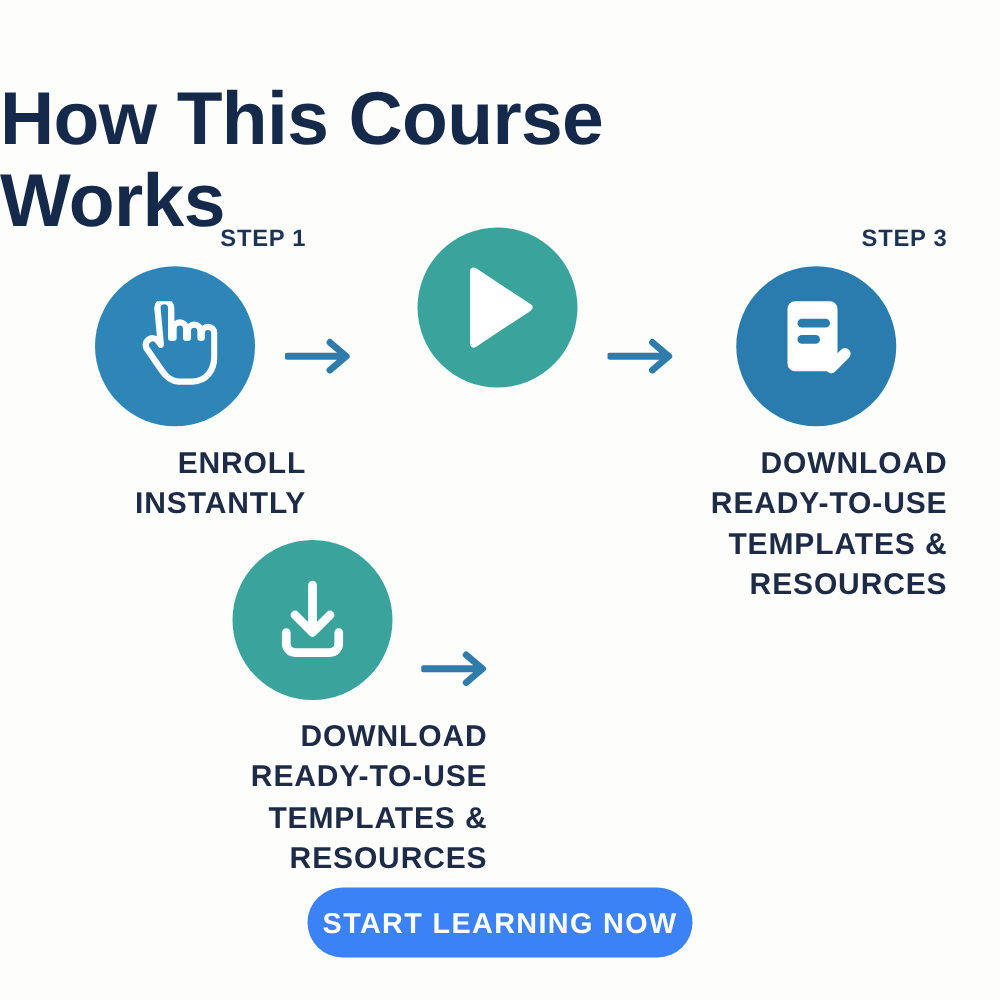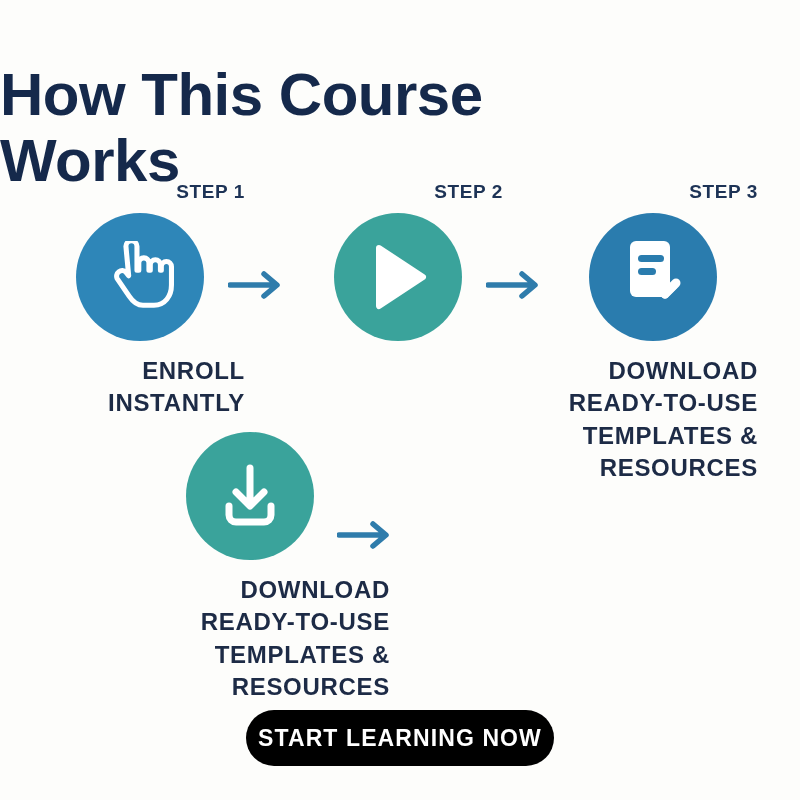--- a/index.html
+++ b/index.html
@@ -90,21 +90,21 @@
   #arrow-2 { left: 486px; top: 268px; }
   #arrow-3 { left: 337px; top: 518px; }
 
   
   .cta {
     position: absolute;
     left: 246px;
     top: 710px;
     width: 308px;
     height: 56px;
-    background: #000000;
+    background: #3b82f6;
     border-radius: 28px;
     color: #ffffff;
     font-size: 23px;
     font-weight: 600;
     letter-spacing: 1.1px;
     display: flex;
     align-items: center;
     justify-content: center;
     border: none;
     cursor: pointer;
@@ -127,21 +127,20 @@
                    h1 v-4 a5.5 5.5 0 0 1 11 0 v20 c0 12 -7 22 -19 22 h-12 c-7 0 -11 -4 -15 -10
                    l-13 -19 a6 6 0 0 1 9.5 -7 l3 4 z" fill="none" stroke="#ffffff" stroke-width="5.5" stroke-linecap="round" stroke-linejoin="round" transform="translate(-4,-2) scale(0.92)"></path>
         </svg>
       </span>
     </div>
     <div class="step-caption">ENROLL
 INSTANTLY</div>
   </div>
 
   <div class="step" id="step-2">
-    <div class="step-label">STEP 2</div>
     <div class="circle" style="background:#3aa39b;">
       <span>
         <svg width="66" height="70" viewBox="0 0 66 70">
           <path d="M14 6 L58 35 L14 64 Z" fill="#ffffff" stroke="#ffffff" stroke-width="6" stroke-linejoin="round"></path>
         </svg>
       </span>
     </div>
   </div>
 
   <div class="step" id="step-3">

